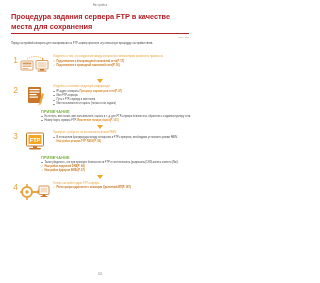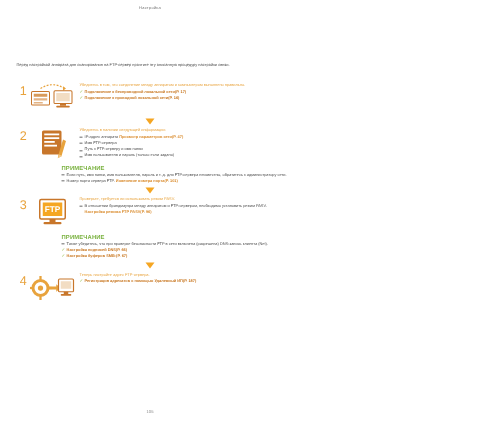--- a/index.html
+++ b/index.html
@@ -196,20 +196,25 @@
   }
   svg { display: block; }
 </style>
 </head>
 <body>
 
 <div class="page">
 
   <div class="running-header">Настройка</div>
 
+  <div class="title-block">
+    <h1 class="doc-title">Процедура задания сервера FTP в качестве места для сохранения</h1>
+    <div class="title-rule"></div>
+    <div class="doc-ref">0JL4-093</div>
+  </div>
 
   <div class="intro">Перед настройкой аппарата для сканирования на FTP-сервер прочтите эту описанную процедуру настройки связи.</div>
 
   <div class="steps">
 
     <div class="step">
       <div class="step-num">1</div>
       <div class="step-icon">
         <svg width="30" height="23" viewBox="0 0 60 46">
           <path d="M14 10 Q30 0 46 10" fill="none" stroke="#e8a33d" stroke-width="1.6" stroke-dasharray="2.5,2"></path>

